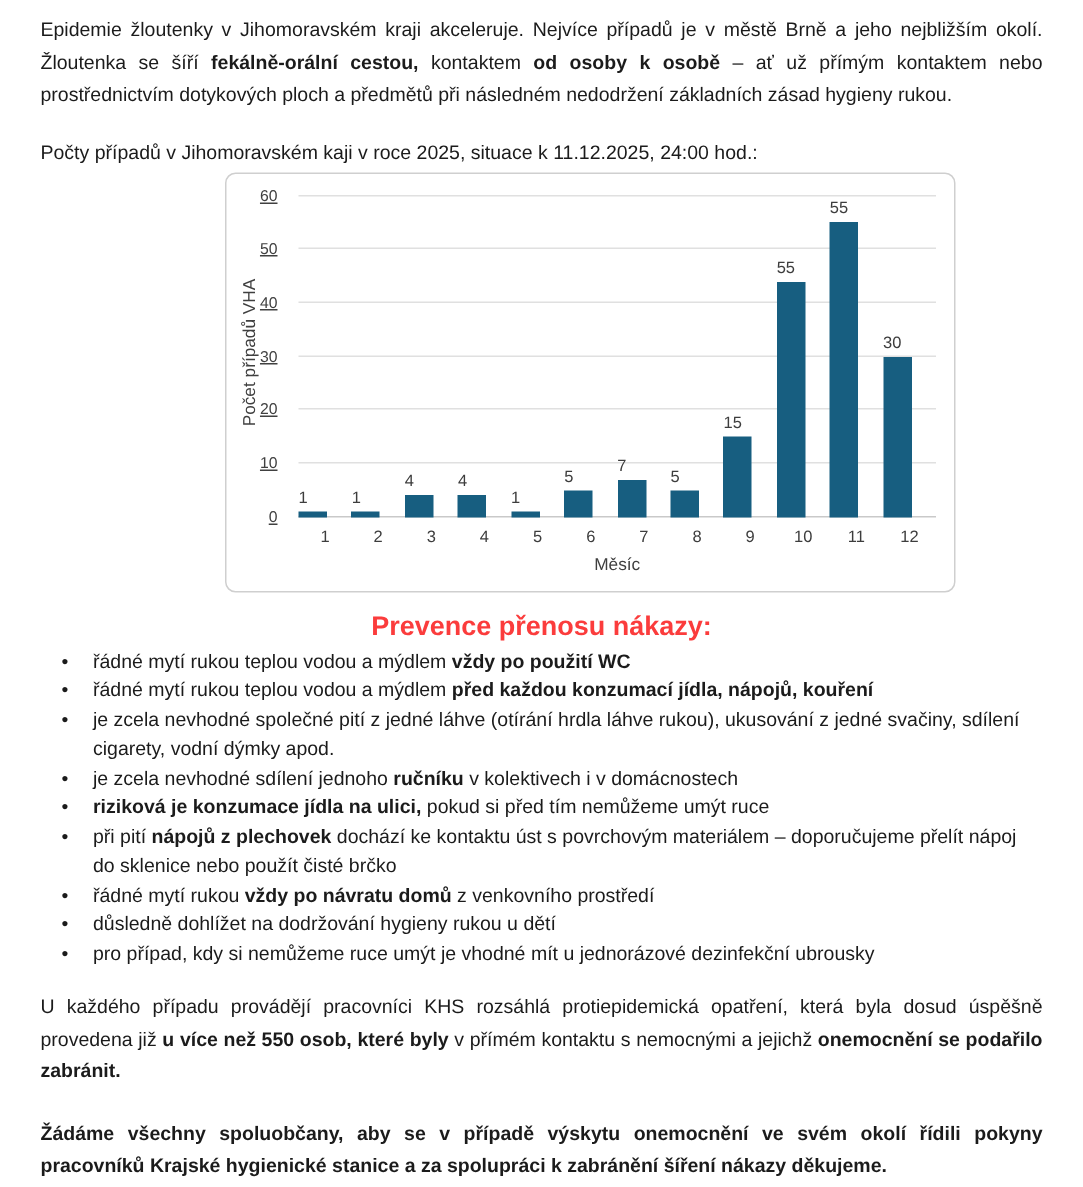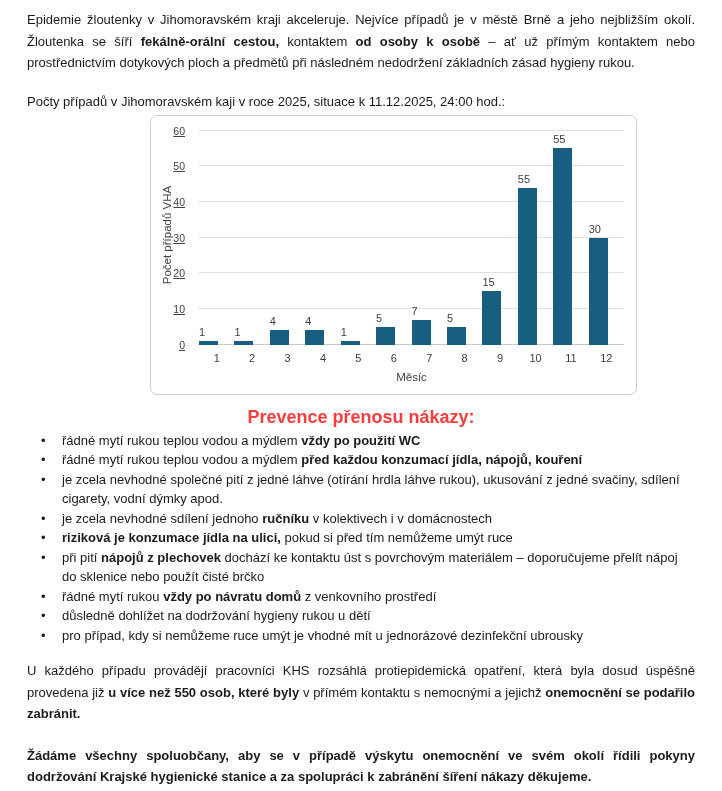--- a/index.html
+++ b/index.html
@@ -242,15 +242,15 @@
       <li><span class="bullet-marker">•</span><span>je zcela nevhodné sdílení jednoho </span><span class="b">ručníku</span><span> v kolektivech i v domácnostech</span></li>
       <li><span class="bullet-marker">•</span><span class="b">riziková je konzumace jídla na ulici,</span><span> pokud si před tím nemůžeme umýt ruce</span></li>
       <li><span class="bullet-marker">•</span><span>při pití </span><span class="b">nápojů z plechovek</span><span> dochází ke kontaktu úst s povrchovým materiálem – doporučujeme přelít nápoj do sklenice nebo použít čisté brčko</span></li>
       <li><span class="bullet-marker">•</span><span>řádné mytí rukou </span><span class="b">vždy po návratu domů</span><span> z venkovního prostředí</span></li>
       <li><span class="bullet-marker">•</span><span>důsledně dohlížet na dodržování hygieny rukou u dětí</span></li>
       <li><span class="bullet-marker">•</span><span>pro případ, kdy si nemůžeme ruce umýt je vhodné mít u jednorázové dezinfekční ubrousky</span></li>
     </ul>
 
   <p class="para closing"><span>U každého případu provádějí pracovníci KHS rozsáhlá protiepidemická opatření, která byla dosud úspěšně provedena již </span><span class="b">u více než 550 osob, které byly</span><span> v přímém kontaktu s nemocnými a jejichž </span><span class="b">onemocnění se podařilo zabránit.</span></p>
 
-  <p class="para appeal"><span class="b">Žádáme všechny spoluobčany, aby se v případě výskytu onemocnění ve svém okolí řídili pokyny dodržování Krajské hygienické stanice a za spolupráci k zabránění šíření nákazy děkujeme.</span></p>
+  <p class="para appeal"><span class="b">Žádáme všechny spoluobčany, aby se v případě výskytu onemocnění ve svém okolí řídili pokyny pracovníků Krajské hygienické stanice a za spolupráci k zabránění šíření nákazy děkujeme.</span></p>
 
 </div>
 
 </body></html>

